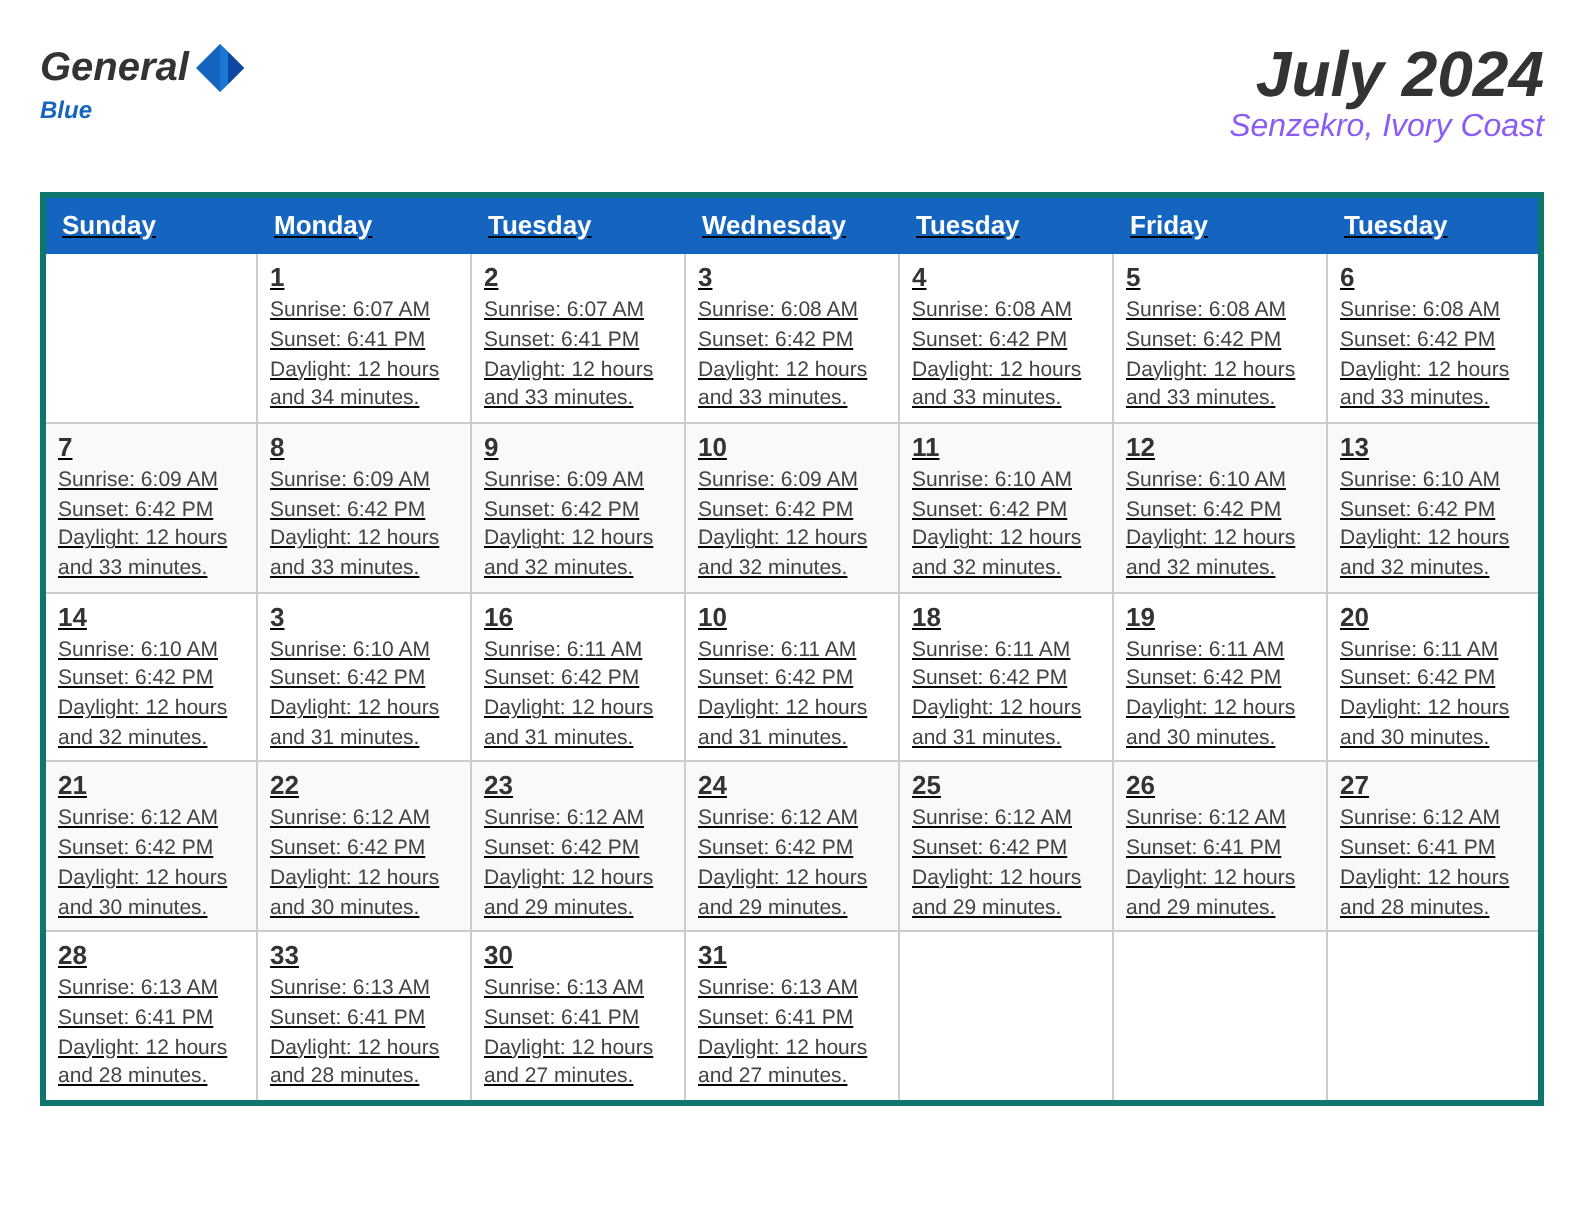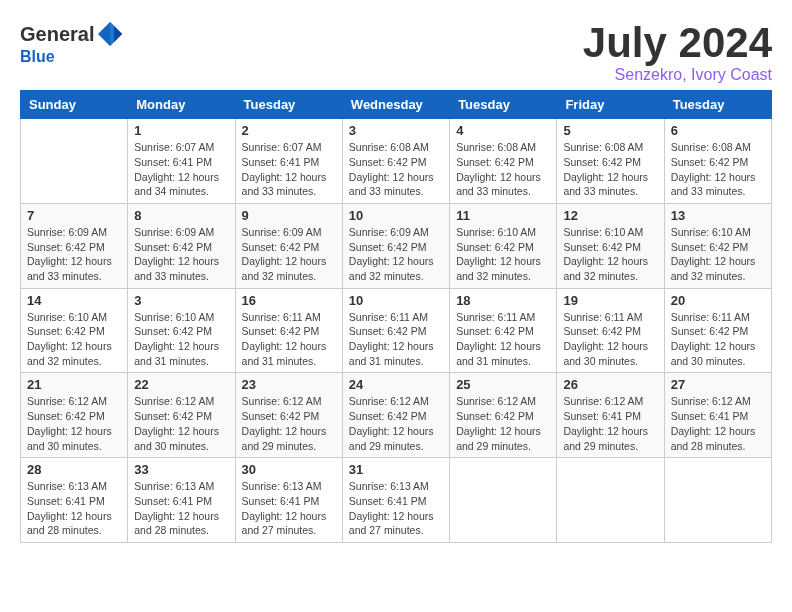--- a/index.html
+++ b/index.html
@@ -7,53 +7,55 @@
       font-family: Arial, sans-serif;
       background: #fff;
       width: 792px;
       min-height: 612px;
       padding: 20px;
     }
     .header-section {
       display: flex;
       justify-content: space-between;
       align-items: flex-start;
-      margin-bottom: 6px;
+      margin-bottom: 23px;
+      font-style: italic;
     }
     .logo {
       display: flex;
       align-items: center;
     }
     .logo-text-general {
       font-size: 20px;
       font-weight: bold;
       color: #333;
     }
     .logo-text-blue {
-      font-size: 16px;
+      font-size: 12px;
       font-weight: bold;
       color: #1565c0;
     }
     .title-section {
       text-align: right;
     }
     .month-title {
-      font-size: 42px;
+      font-size: 32px;
       font-weight: bold;
       color: #333;
       line-height: 1.1;
     }
     .location-subtitle {
       font-size: 16px;
       color: #8b5cf6;
     }
     .calendar-table {
       width: 100%;
       border-collapse: collapse;
-      border: 1px solid #0f766e;
+      border: 3px solid #0f766e;
+      text-decoration: underline;
     }
     .calendar-table th {
       background-color: #1565c0;
       color: #fff;
       font-size: 13px;
       font-weight: bold;
       padding: 6px 8px;
       border: 1px solid #1565c0;
       text-align: left;
     }

